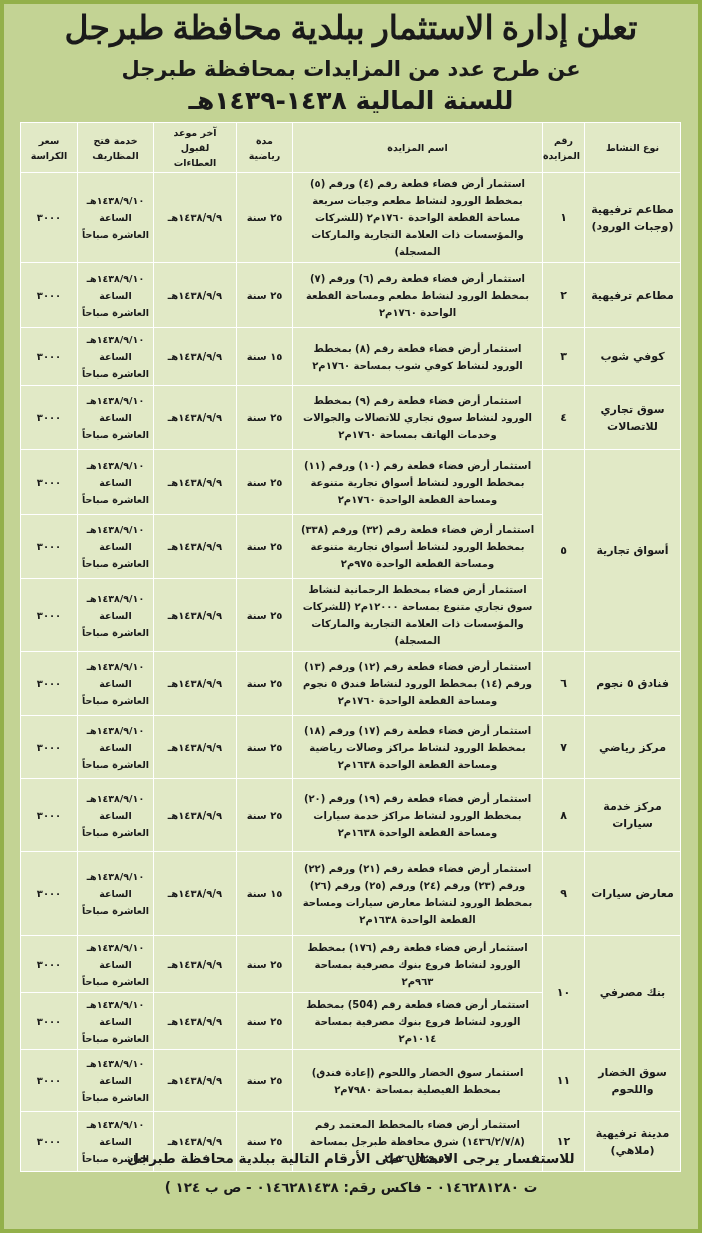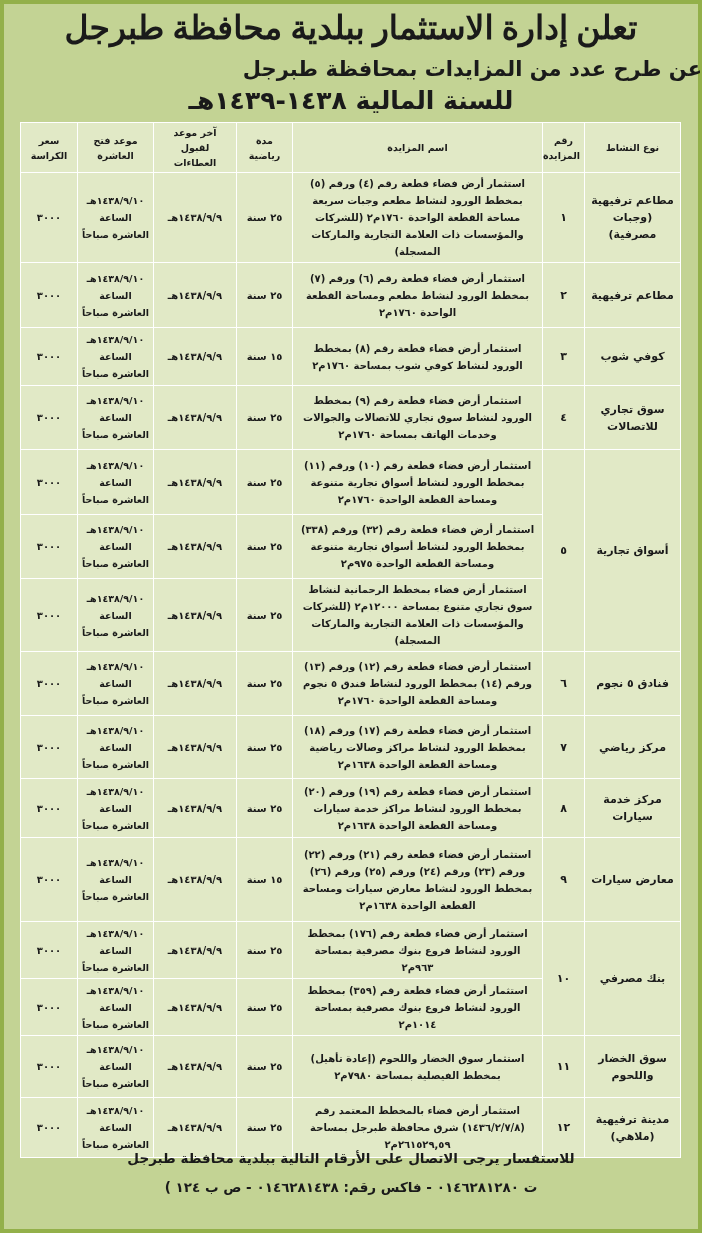--- a/index.html
+++ b/index.html
@@ -17,21 +17,21 @@
     border-top-width: 4px;
   }
   .title {
     position: absolute; left: 0; right: 0; top: 6px;
     font-size: 33px; font-weight: bold; letter-spacing: -0.5px;
     text-align: center; direction: rtl; line-height: 44px;
     font-family: Liberation Serif, serif;
   }
   .subtitle {
     position: absolute; left: 0; right: 0; top: 54px;
-    font-size: 21px; font-weight: bold; direction: rtl; line-height: 30px;
+    font-size: 21px; font-weight: bold; text-align: center; direction: rtl; line-height: 30px;
   }
   .subtitle2 {
     position: absolute; left: 0; right: 0; top: 86px;
     font-size: 25px; font-weight: bold; text-align: center; direction: rtl; line-height: 30px;
   }
   table.auctions {
     position: absolute; left: 20px; top: 122px; width: 660px;
     border-collapse: collapse; direction: rtl;
     background: #e1e9c6;
     table-layout: fixed;
@@ -73,27 +73,27 @@
     <col style="width:76px">
     <col style="width:57px">
   </colgroup>
   <thead>
     <tr>
       <th>نوع النشاط</th>
       <th>رقم المزايدة</th>
       <th>اسم المزايدة</th>
       <th>مدة رياضية</th>
       <th>آخر موعد لقبول العطاءات</th>
-      <th>موعد فتح العاشرة</th>
+      <th>خدمة فتح المظاريف</th>
       <th>سعر الكراسة</th>
     </tr>
   </thead>
   <tbody id="tbody">
       <tr style="height: 81px;">
-        <td class="activity" rowspan="1">مطاعم ترفيهية (وجبات مصرفية)</td>
+        <td class="activity" rowspan="1">مطاعم ترفيهية (وجبات الورود)</td>
         <td class="num" rowspan="1">١</td>
         <td class="name">استثمار أرض فضاء قطعة رقم (٤) ورقم (٥) بمخطط الورود لنشاط مطعم وجبات سريعة مساحة القطعة الواحدة ١٧٦٠م٢ (للشركات والمؤسسات ذات العلامة التجارية والماركات المسجلة)</td>
         <td>٢٥ سنة</td>
         <td>١٤٣٨/٩/٩هـ</td>
         <td class="dates">
           <div>١٤٣٨/٩/١٠هـ</div>
           <div>الساعة العاشرة صباحاً</div>
         </td>
         <td>٣٠٠٠</td>
       </tr>
@@ -182,21 +182,21 @@
         <td class="num" rowspan="1">٧</td>
         <td class="name">استثمار أرض فضاء قطعة رقم (١٧) ورقم (١٨) بمخطط الورود لنشاط مراكز وصالات رياضية ومساحة القطعة الواحدة ١٦٣٨م٢</td>
         <td>٢٥ سنة</td>
         <td>١٤٣٨/٩/٩هـ</td>
         <td class="dates">
           <div>١٤٣٨/٩/١٠هـ</div>
           <div>الساعة العاشرة صباحاً</div>
         </td>
         <td>٣٠٠٠</td>
       </tr>
-      <tr style="height: 59px;">
+      <tr style="height: 73px;">
         <td class="activity" rowspan="1">مركز خدمة سيارات</td>
         <td class="num" rowspan="1">٨</td>
         <td class="name">استثمار أرض فضاء قطعة رقم (١٩) ورقم (٢٠) بمخطط الورود لنشاط مراكز خدمة سيارات ومساحة القطعة الواحدة ١٦٣٨م٢</td>
         <td>٢٥ سنة</td>
         <td>١٤٣٨/٩/٩هـ</td>
         <td class="dates">
           <div>١٤٣٨/٩/١٠هـ</div>
           <div>الساعة العاشرة صباحاً</div>
         </td>
         <td>٣٠٠٠</td>
@@ -219,33 +219,33 @@
         <td class="name">استثمار أرض فضاء قطعة رقم (١٧٦) بمخطط الورود لنشاط فروع بنوك مصرفية بمساحة ٩٦٣م٢</td>
         <td>٢٥ سنة</td>
         <td>١٤٣٨/٩/٩هـ</td>
         <td class="dates">
           <div>١٤٣٨/٩/١٠هـ</div>
           <div>الساعة العاشرة صباحاً</div>
         </td>
         <td>٣٠٠٠</td>
       </tr>
       <tr style="height: 57px;">
-        <td class="name">استثمار أرض فضاء قطعة رقم (٣٥٩) بمخطط الورود لنشاط فروع بنوك مصرفية بمساحة ١٠١٤م٢</td>
+        <td class="name">استثمار أرض فضاء قطعة رقم (504) بمخطط الورود لنشاط فروع بنوك مصرفية بمساحة ١٠١٤م٢</td>
         <td>٢٥ سنة</td>
         <td>١٤٣٨/٩/٩هـ</td>
         <td class="dates">
           <div>١٤٣٨/٩/١٠هـ</div>
           <div>الساعة العاشرة صباحاً</div>
         </td>
         <td>٣٠٠٠</td>
       </tr>
       <tr style="height: 62px;">
         <td class="activity" rowspan="1">سوق الخضار واللحوم</td>
         <td class="num" rowspan="1">١١</td>
-        <td class="name">استثمار سوق الخضار واللحوم (إعادة تأهيل) بمخطط الفيصلية بمساحة ٧٩٨٠م٢</td>
+        <td class="name">استثمار سوق الخضار واللحوم (إعادة فندق) بمخطط الفيصلية بمساحة ٧٩٨٠م٢</td>
         <td>٢٥ سنة</td>
         <td>١٤٣٨/٩/٩هـ</td>
         <td class="dates">
           <div>١٤٣٨/٩/١٠هـ</div>
           <div>الساعة العاشرة صباحاً</div>
         </td>
         <td>٣٠٠٠</td>
       </tr>
       <tr style="height: 60px;">
         <td class="activity" rowspan="1">مدينة ترفيهية (ملاهي)</td>

